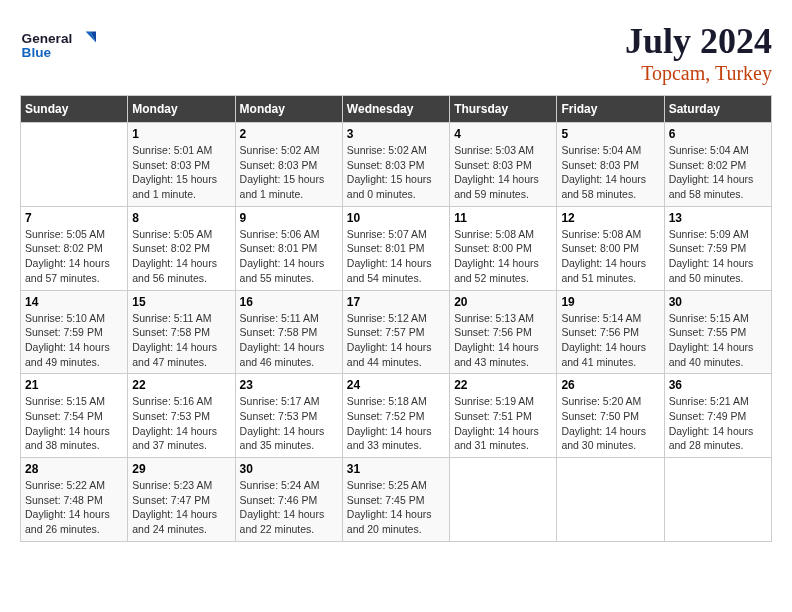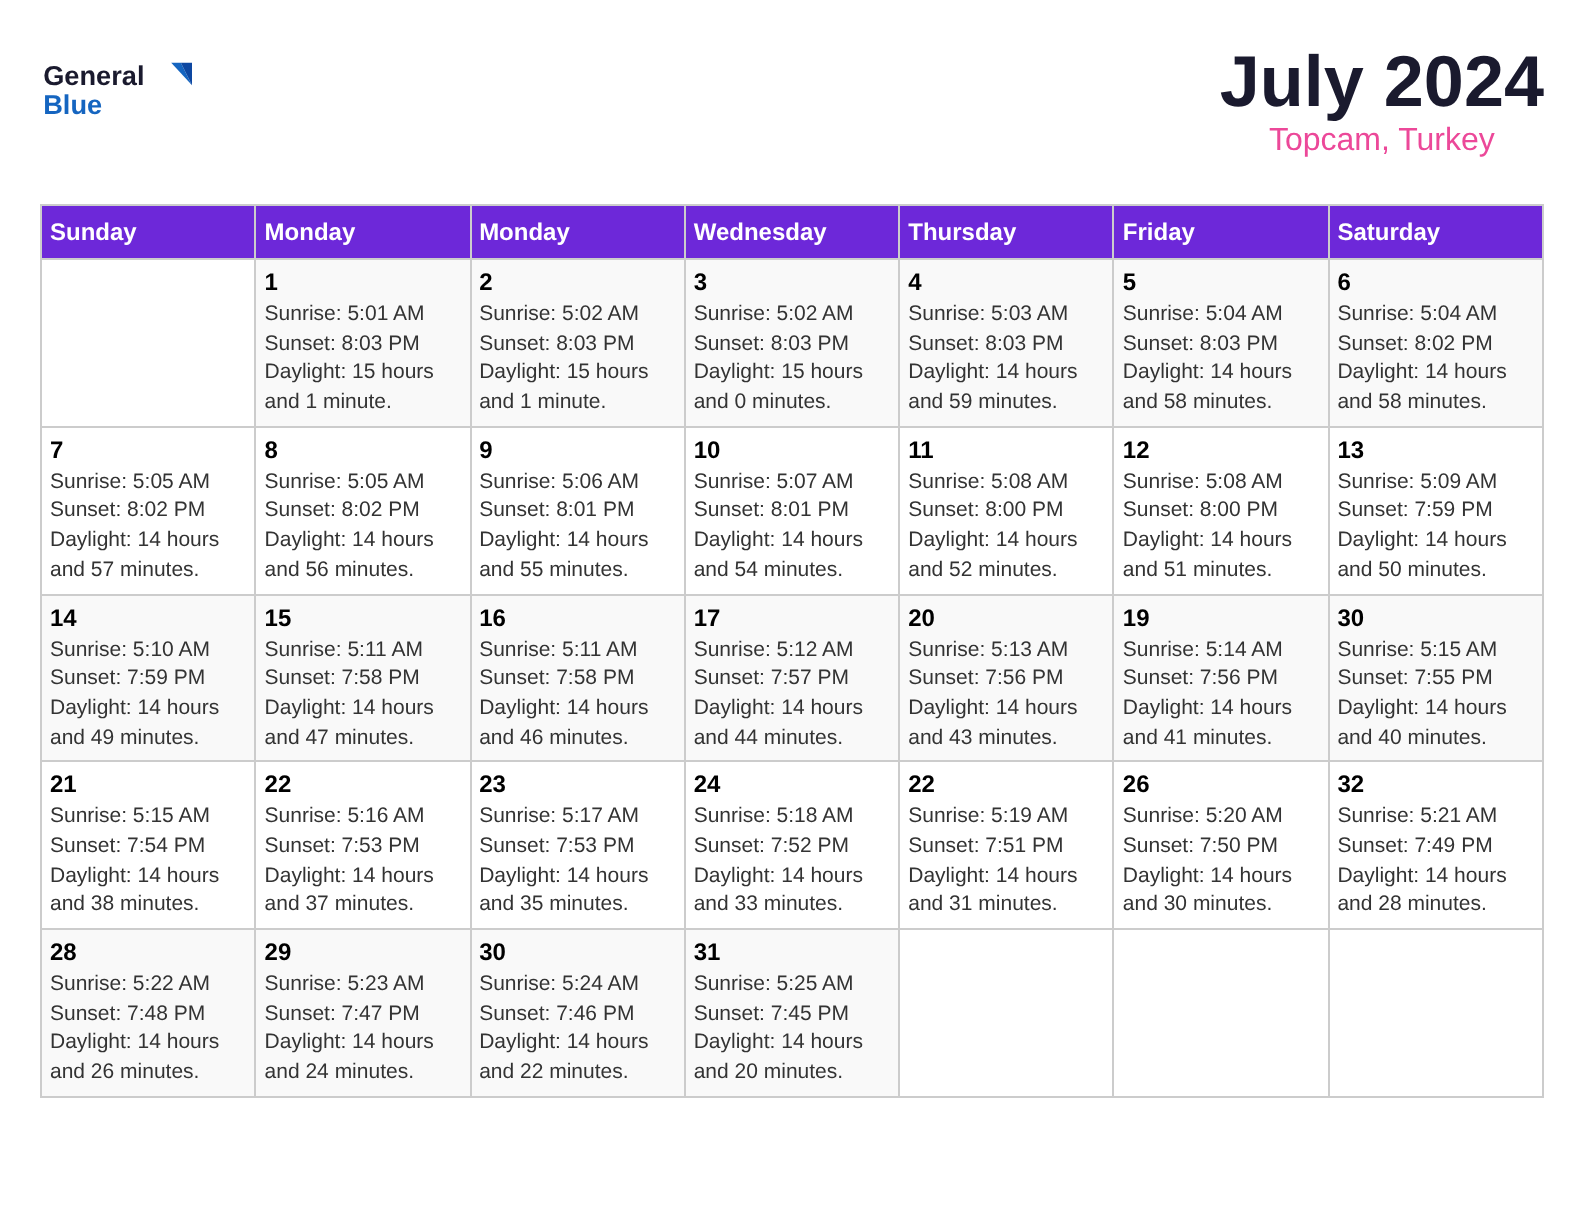--- a/index.html
+++ b/index.html
@@ -7,46 +7,47 @@
       font-family: Arial, sans-serif;
       background: #fff;
       width: 792px;
       min-height: 612px;
       padding: 20px;
     }
     .header {
       display: flex;
       justify-content: space-between;
       align-items: flex-start;
-      margin-bottom: 22px;
+      margin-bottom: 10px;
     }
     .logo {
       display: flex;
       align-items: center;
       gap: 6px;
     }
     .title-block {
-      text-align: center;
+      text-align: right;
+      font-family: Liberation Serif, serif;
     }
     .month-title {
       font-size: 36px;
       font-weight: bold;
       color: #1a1a2e;
     }
     .location-title {
-      font-size: 16px;
-      color: #ec4899;
+      font-size: 20px;
+      color: #c2410c;
     }
     table {
       width: 100%;
       border-collapse: collapse;
       font-size: 11px;
     }
     thead tr th {
-      background-color: #6d28d9;
+      background-color: #404040;
       color: #fff;
       padding: 6px 4px;
       text-align: left;
       font-size: 12px;
       font-weight: bold;
       border: 1px solid #ccc;
     }
     tbody tr td {
       border: 1px solid #ccc;
       vertical-align: top;
@@ -210,21 +211,21 @@
         </td>
         <td>
           <span class="day-number">22</span>
           <div class="day-info">Sunrise: 5:19 AM<br>Sunset: 7:51 PM<br>Daylight: 14 hours<br>and 31 minutes.</div>
         </td>
         <td>
           <span class="day-number">26</span>
           <div class="day-info">Sunrise: 5:20 AM<br>Sunset: 7:50 PM<br>Daylight: 14 hours<br>and 30 minutes.</div>
         </td>
         <td>
-          <span class="day-number">32</span>
+          <span class="day-number">36</span>
           <div class="day-info">Sunrise: 5:21 AM<br>Sunset: 7:49 PM<br>Daylight: 14 hours<br>and 28 minutes.</div>
         </td>
       </tr>
       <tr>
         <td>
           <span class="day-number">28</span>
           <div class="day-info">Sunrise: 5:22 AM<br>Sunset: 7:48 PM<br>Daylight: 14 hours<br>and 26 minutes.</div>
         </td>
         <td>
           <span class="day-number">29</span>

